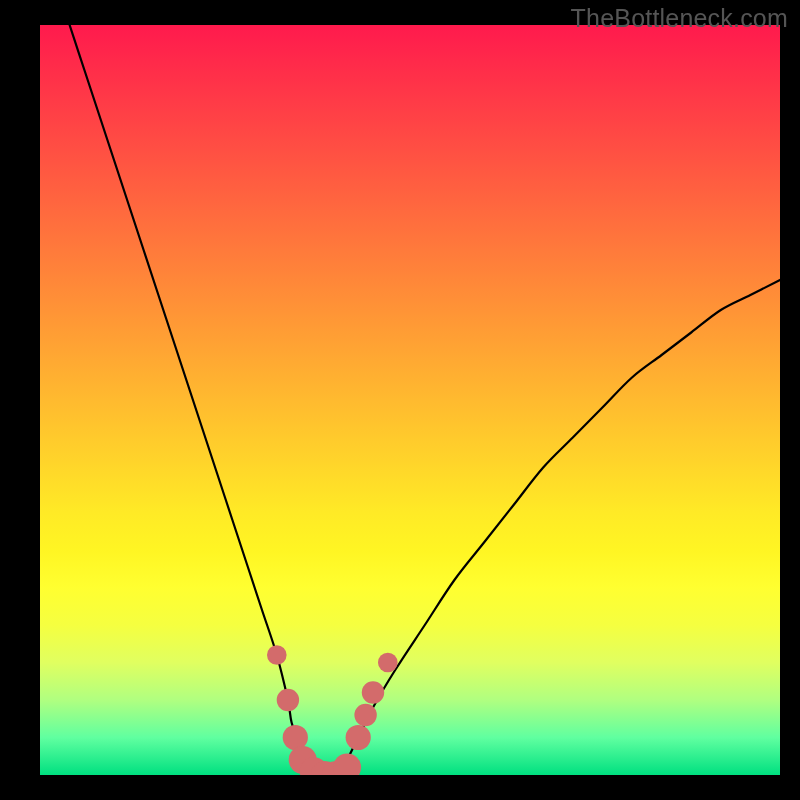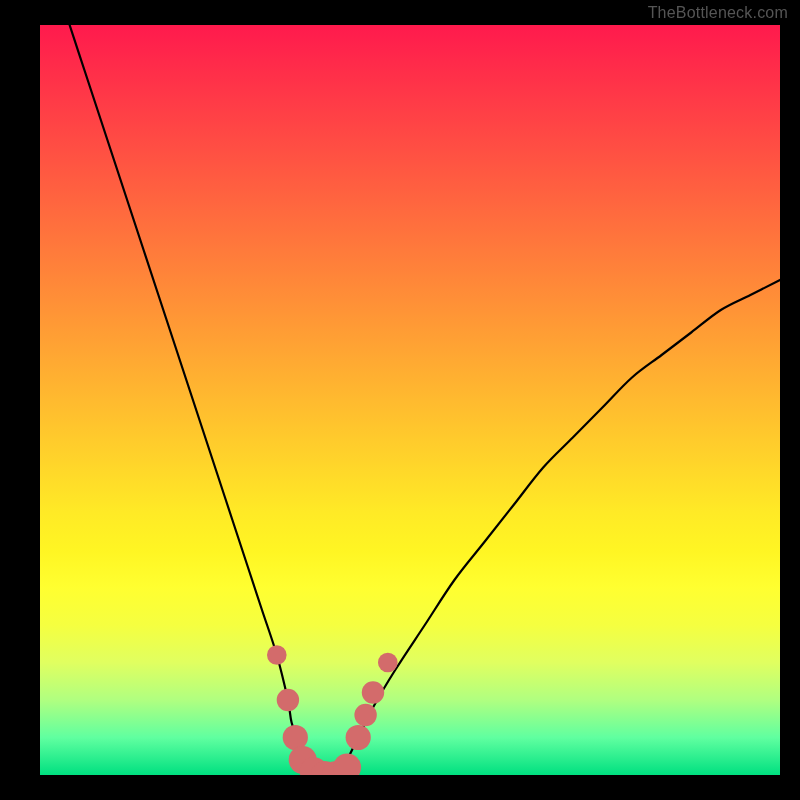--- a/index.html
+++ b/index.html
@@ -8,21 +8,21 @@
     height: 800px;
     background: #000;
     position: relative;
     font-family: Arial, sans-serif;
   }
   .watermark {
     position: absolute;
     top: 4px;
     right: 12px;
     color: #555;
-    font-size: 16px;
+    font-size: 25px;
     font-weight: 500;
     letter-spacing: 0.2px;
     z-index: 10;
   }
   .plot-area {
     position: absolute;
     left: 40px;
     top: 25px;
     width: 740px;
     height: 750px;

